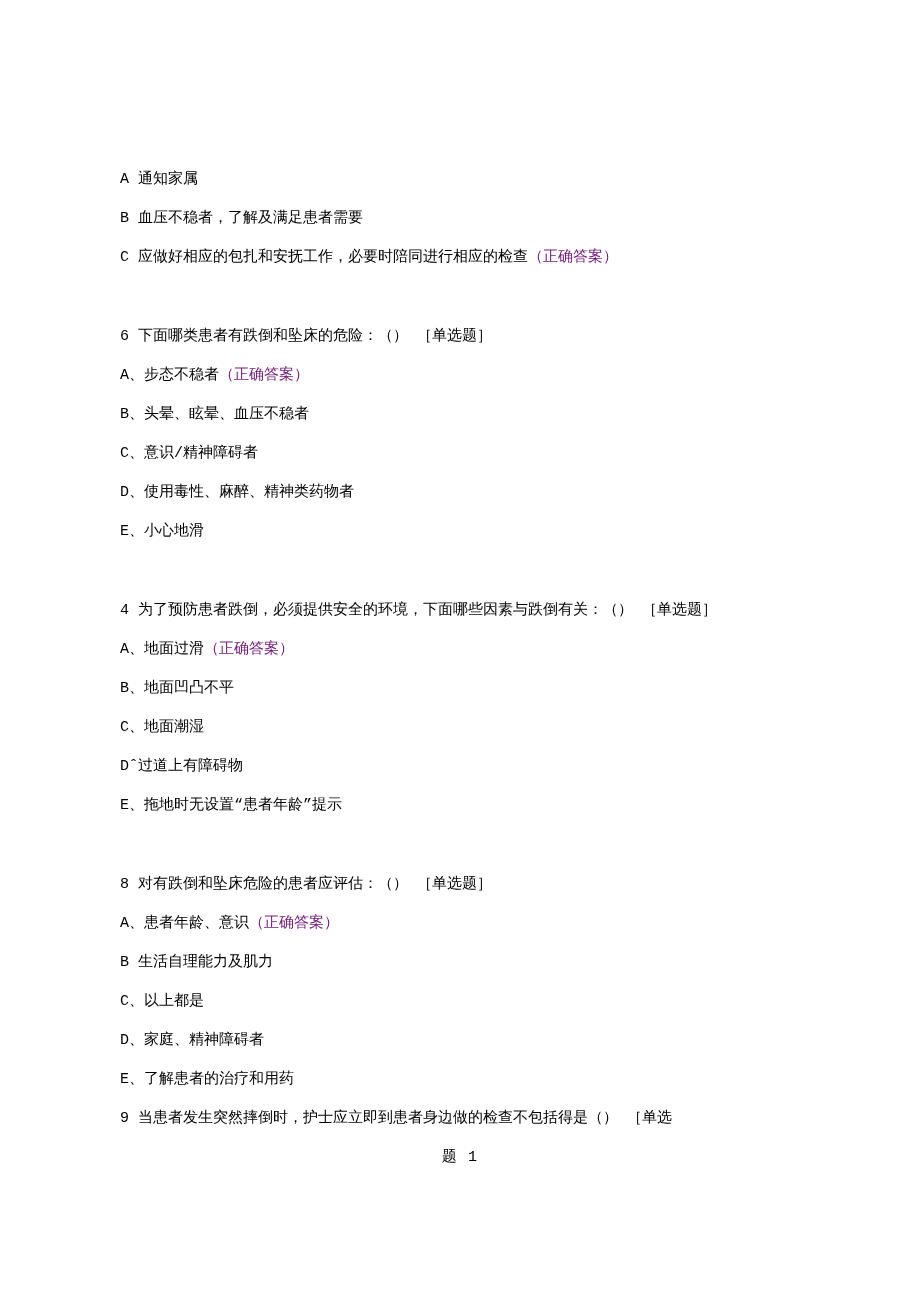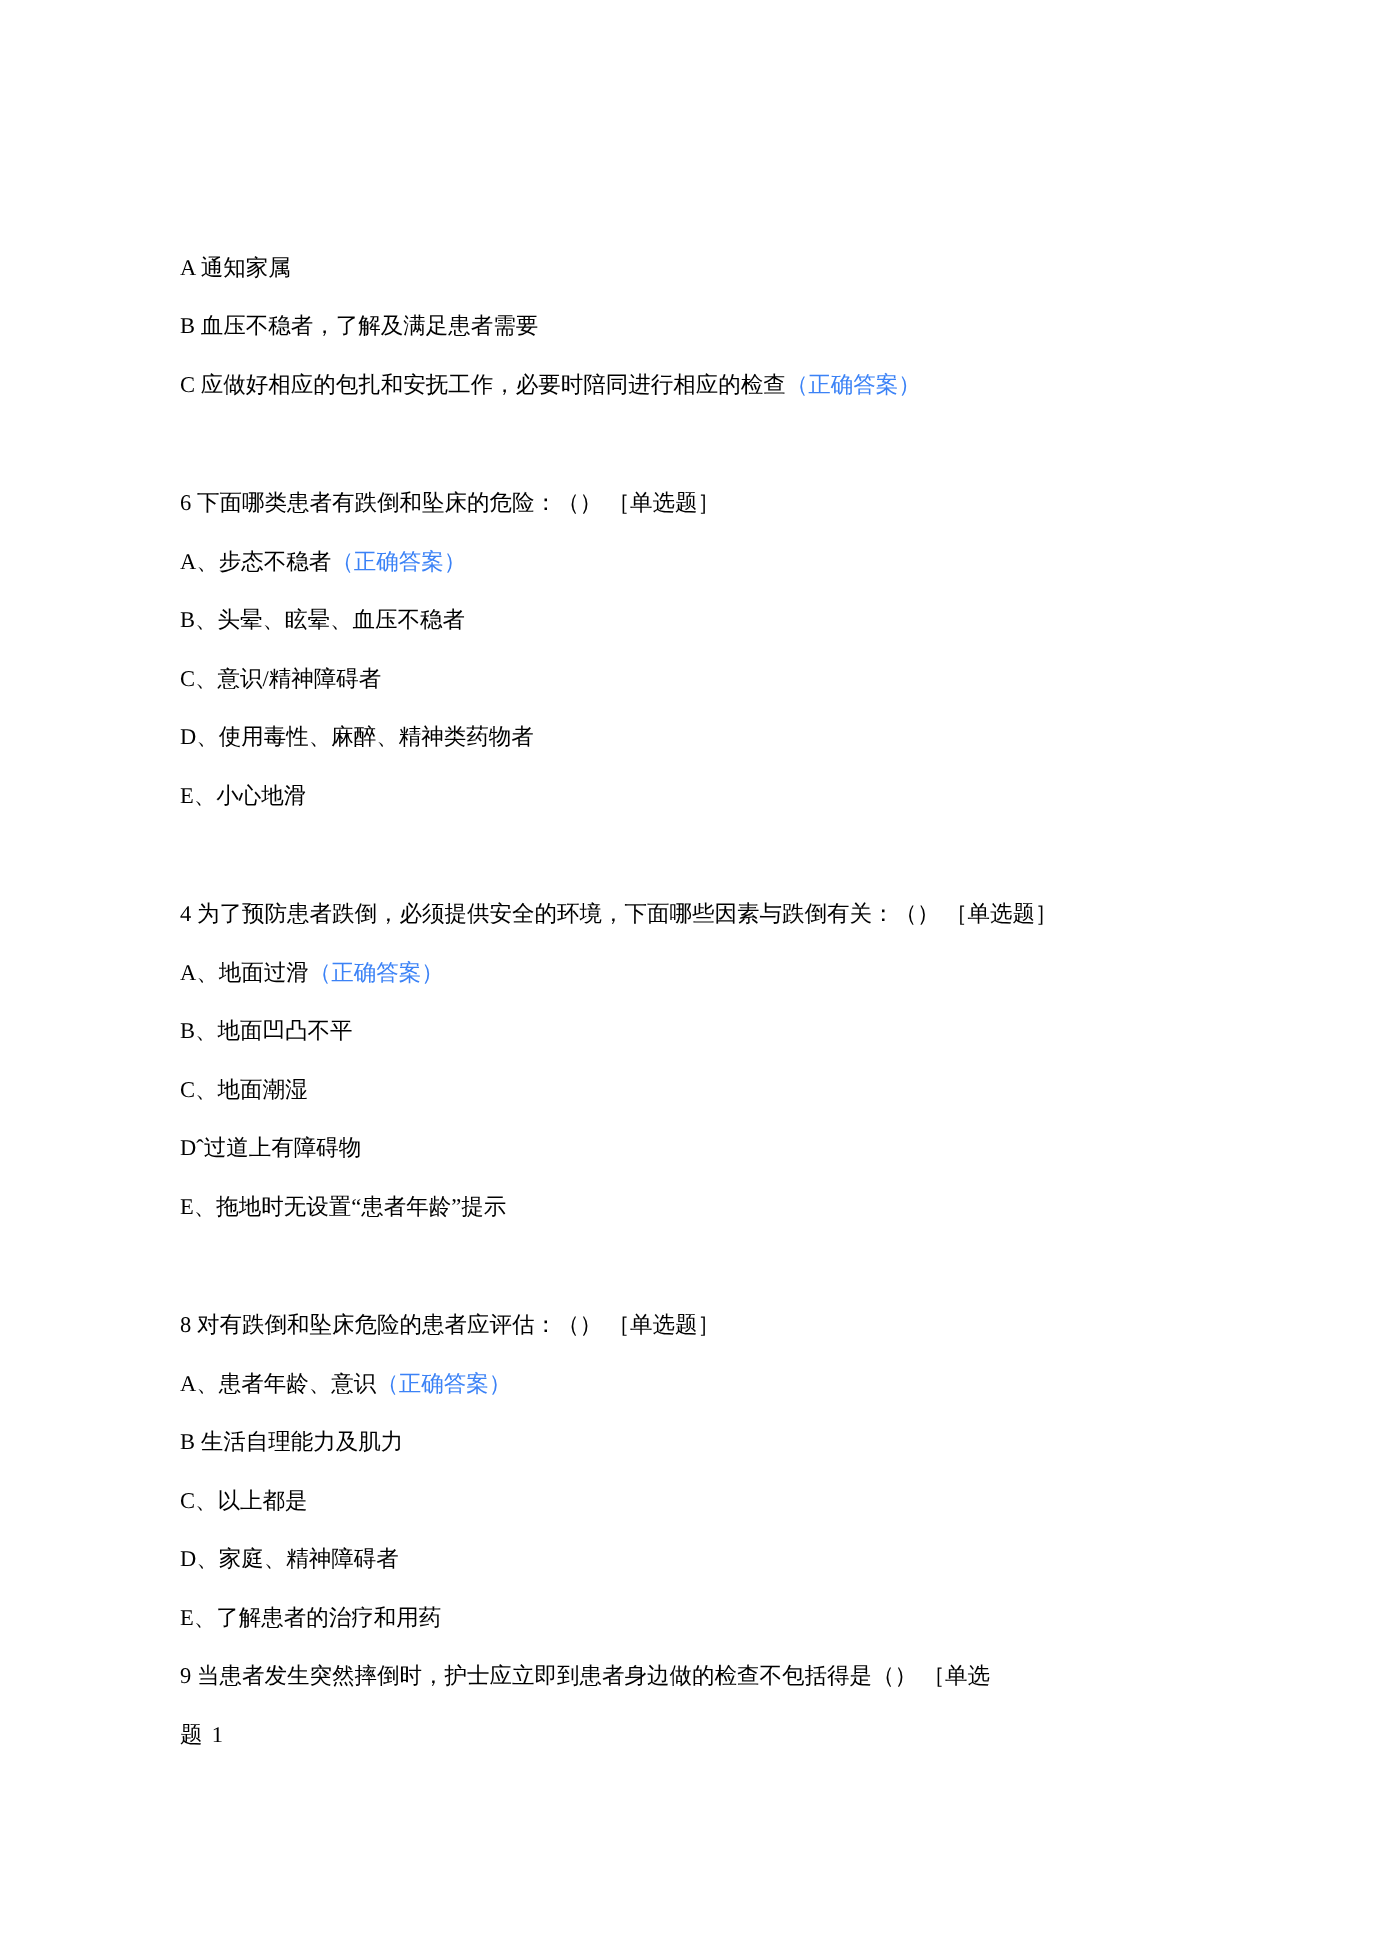--- a/index.html
+++ b/index.html
@@ -12,29 +12,31 @@
     min-height: 1302px;
     font-family: "SimSun", "宋体", serif;
     font-size: 15px;
     color: #000000;
     line-height: 2.6;
     padding: 160px 120px 80px 120px;
     box-sizing: border-box;
   }
   .line {
     display: block;
+    font-family: Liberation Mono, monospace;
   }
   .correct {
-    color: #3b82f6;
+    color: #701a75;
   }
   .spacer {
     height: 40px;
   }
   .q9-tail {
     letter-spacing: 0.08em;
+    text-align: center;
   }
 </style>
 </head>
 <body>
 
 <span class="line">A 通知家属</span>
 <span class="line">B 血压不稳者，了解及满足患者需要</span>
 <span class="line">
   <span>C 应做好相应的包扎和安抚工作，必要时陪同进行相应的检查</span><span class="correct">（正确答案）</span>
 </span>

